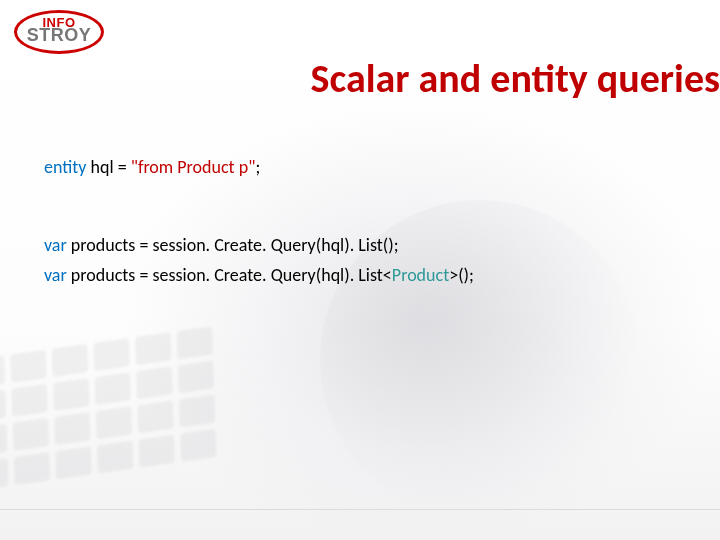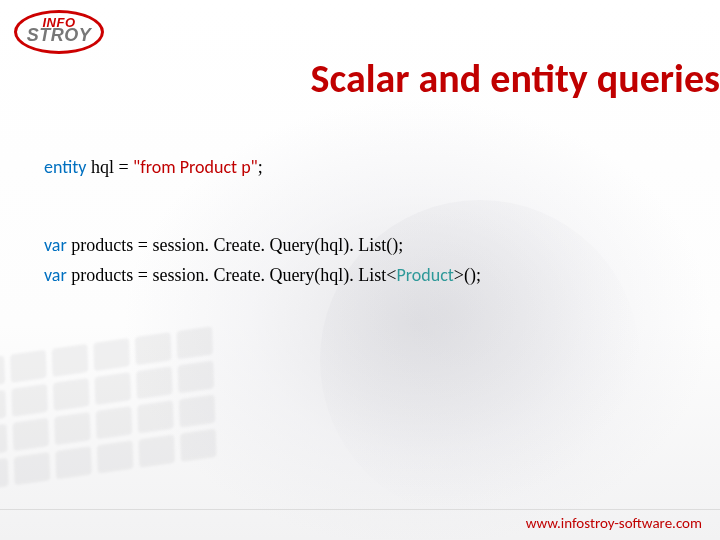--- a/index.html
+++ b/index.html
@@ -72,21 +72,20 @@
     box-sizing: border-box;
   }
   .logo-text {
     position: absolute;
     top: 7px;
     left: 0;
     width: 90px;
     text-align: center;
     font-family: Arial, sans-serif;
     font-weight: 900;
-    font-style: italic;
     line-height: 12px;
   }
   .logo-line1 { font-size: 13px; color: #cc0000; letter-spacing: 0.5px; }
   .logo-line2 { font-size: 18px; color: #777777; letter-spacing: 0.5px; }
 
   .title {
     position: absolute;
     top: 54px;
     left: 0;
     width: 720px;
@@ -106,21 +105,21 @@
     color: #000000;
     white-space: nowrap;
   }
   #line1 { top: 156px; }
   #line2 { top: 210px; margin-top: 24px; }
   #line3 { top: 264px; }
 
   .kw  { color: #0070c0; }   
   .str { color: #c00000; }   
   .typ { color: #2e9999; }   
-  .pln { color: #000000; font-family: Liberation Serif, serif; }
+  .pln { color: #000000; }
 
   .footer-rule {
     position: absolute;
     left: 0;
     right: 0;
     bottom: 30px;
     height: 0;
     border-top: 1px solid #dcdcdc;
   }
   .footer-url {
@@ -188,15 +187,14 @@
 
   <div id="line2" class="code-block">
     <span class="kw">var</span><span class="pln"> products = session. Create. Query(hql). List();</span>
   </div>
 
   <div id="line3" class="code-block">
     <span class="kw">var</span><span class="pln"> products = session. Create. Query(hql). List&lt;</span><span class="typ">Product</span><span class="pln">&gt;();</span>
   </div>
 
   <div class="footer-rule"></div>
-  <div class="footer-url">www.infostroy-software.com</div>
 
 </div>
 
 </body></html>

